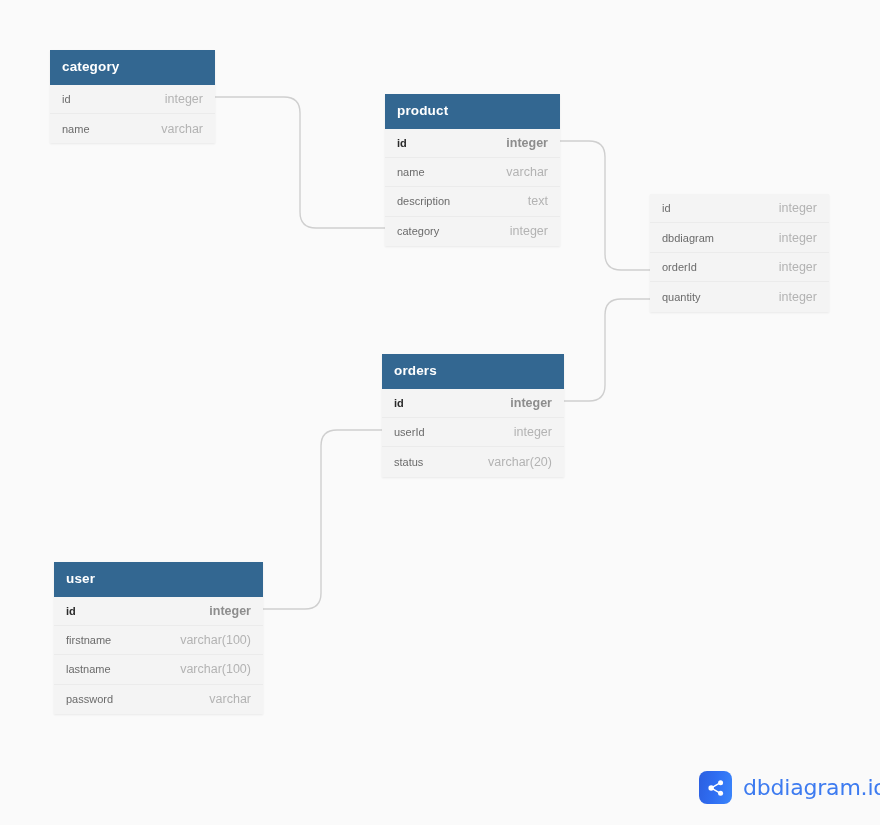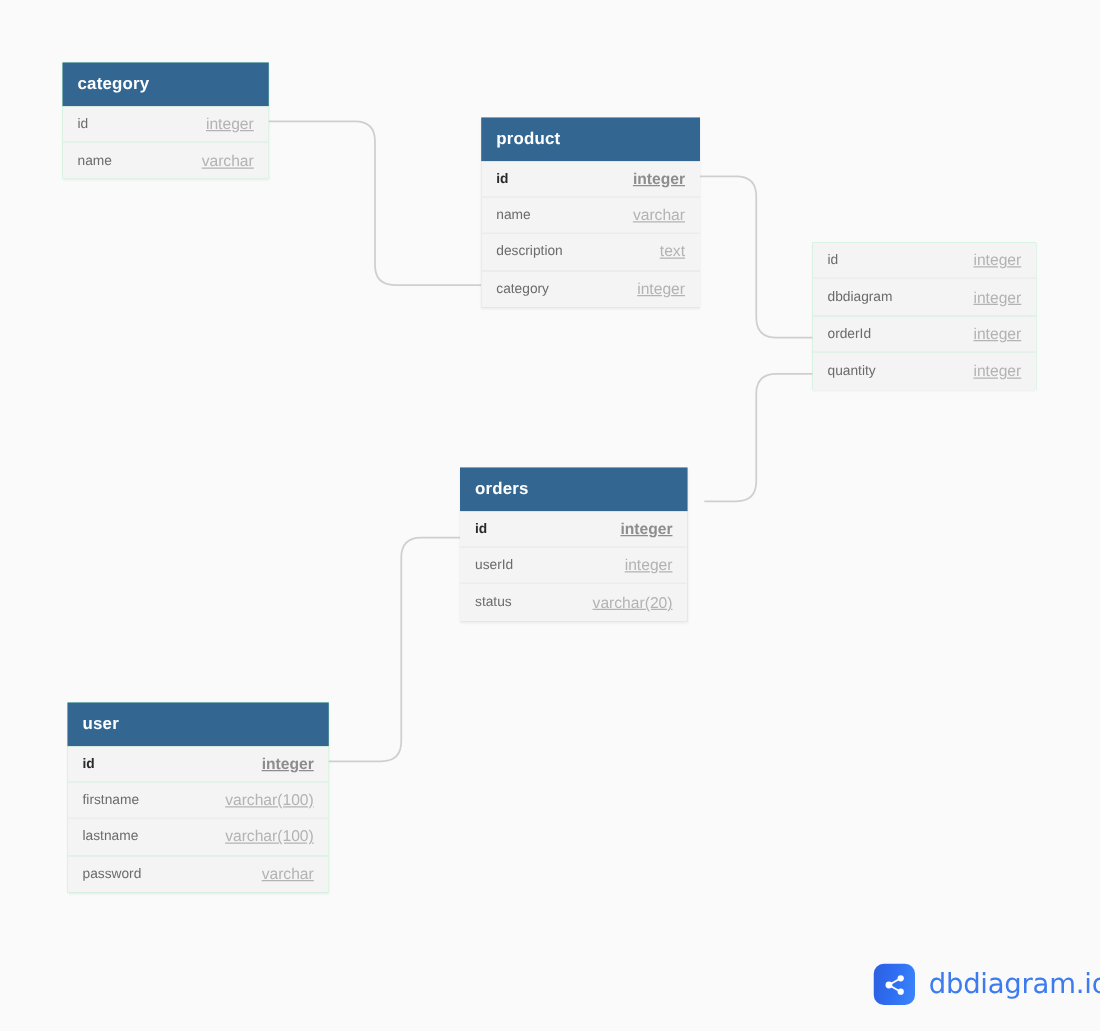--- a/index.html
+++ b/index.html
@@ -37,21 +37,21 @@
     fill: none;
     stroke: #cfcfcf;
     stroke-width: 1.4;
     stroke-linecap: round;
     stroke-linejoin: round;
   }
 
   
   .table-card {
     position: absolute;
-    background: #86efac;
+    background: #bef264;
     box-sizing: border-box;
     box-shadow: 0 1px 2px rgba(0,0,0,0.07);
   }
   .table-header {
     background: #336791;
     color: #ffffff;
     font-size: 13.5px;
     font-weight: bold;
     line-height: 1;
     padding: 10px 12px 11px 12px;
@@ -78,21 +78,20 @@
   }
   .field-row.pk .field-name {
     color: #2a2a2a;
     font-weight: bold;
   }
   .field-type {
     font-size: 12.5px;
     color: #b3b3b3;
     white-space: nowrap;
     text-align: center;
-    text-decoration: underline;
   }
   .field-row.pk .field-type {
     color: #8d8d8d;
     font-weight: bold;
   }
 
   
   #brand {
     position: absolute;
     display: flex;
@@ -169,21 +168,21 @@
         </div>
         <div class="field-row">
           <span class="field-name">orderId</span>
           <span class="field-type">integer</span>
         </div>
         <div class="field-row">
           <span class="field-name">quantity</span>
           <span class="field-type">integer</span>
         </div>
       </div>
-      <div class="table-card" style="left: 368px; top: 354px; width: 182px; margin-top: 20px;">
+      <div class="table-card" style="left: 382px; top: 354px; width: 182px;">
         <div class="table-header">orders</div>
         <div class="field-row pk">
           <span class="field-name">id</span>
           <span class="field-type">integer</span>
         </div>
         <div class="field-row">
           <span class="field-name">userId</span>
           <span class="field-type">integer</span>
         </div>
         <div class="field-row">

